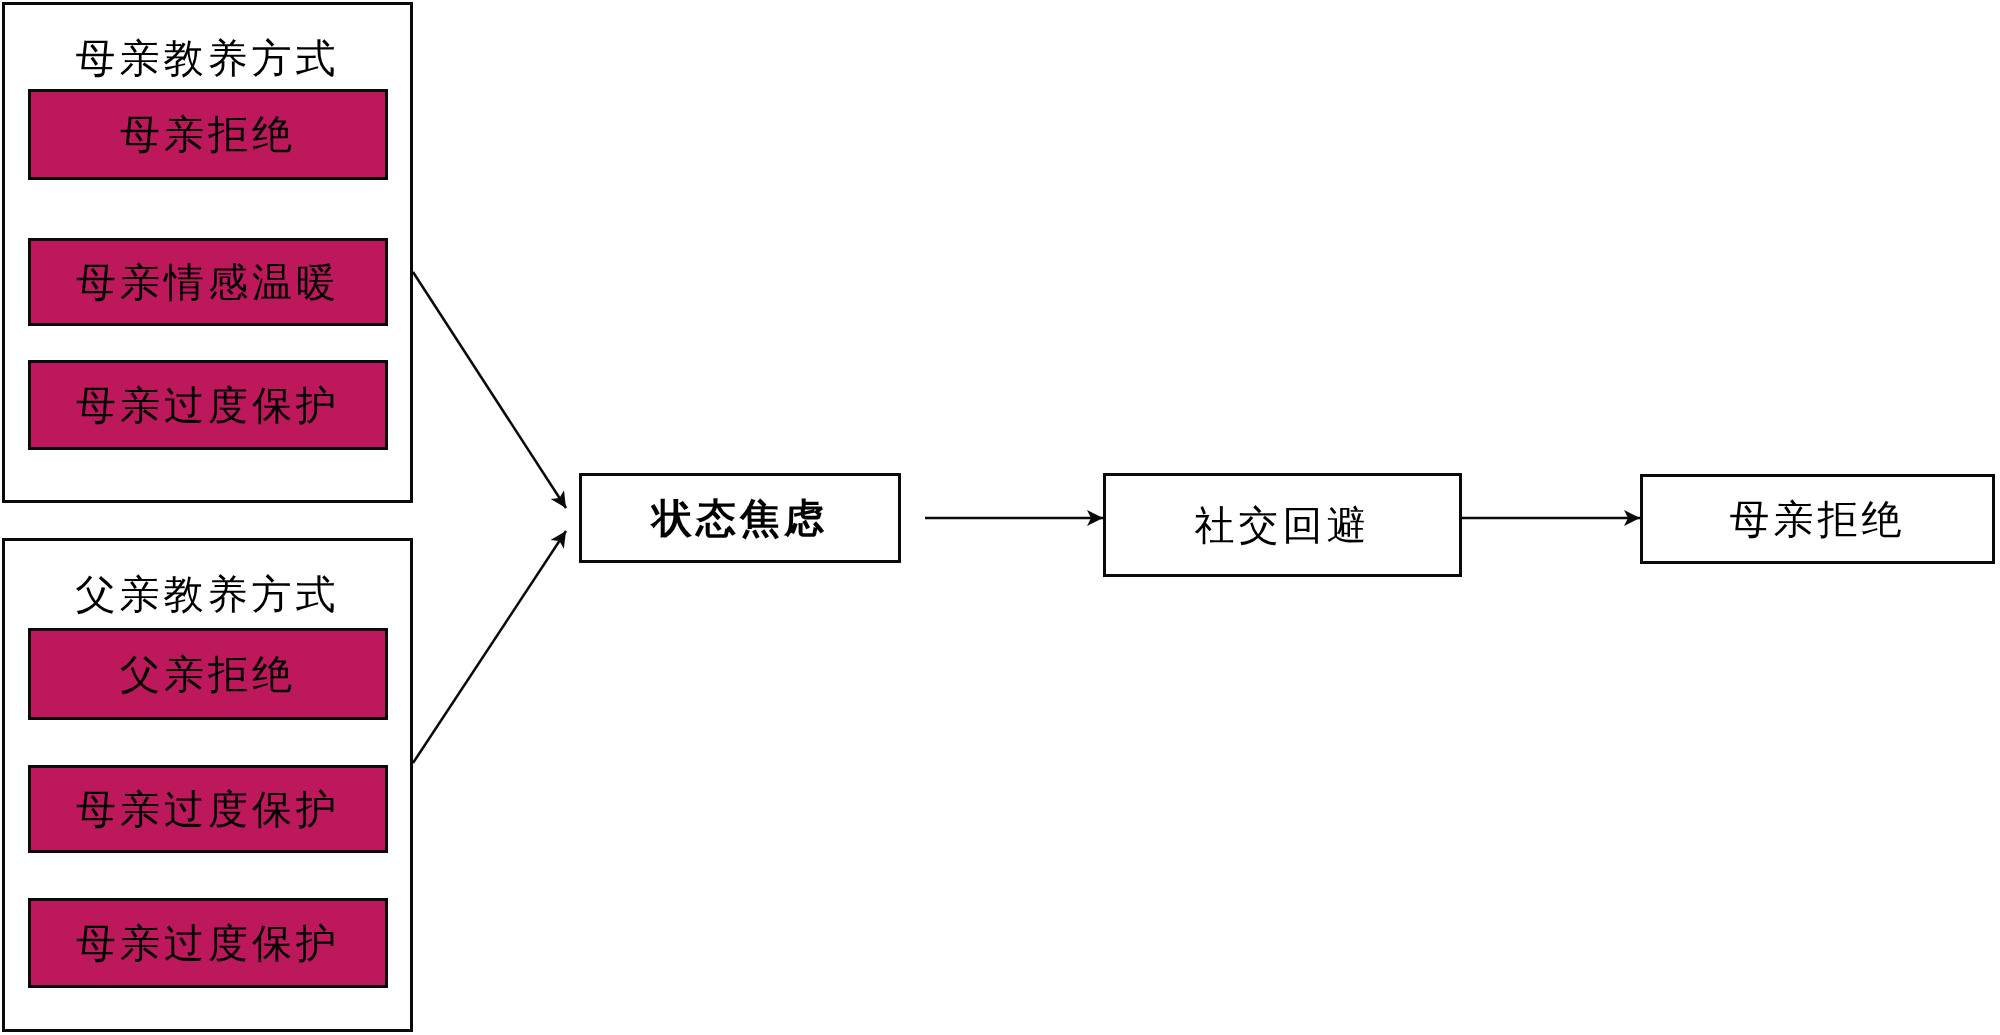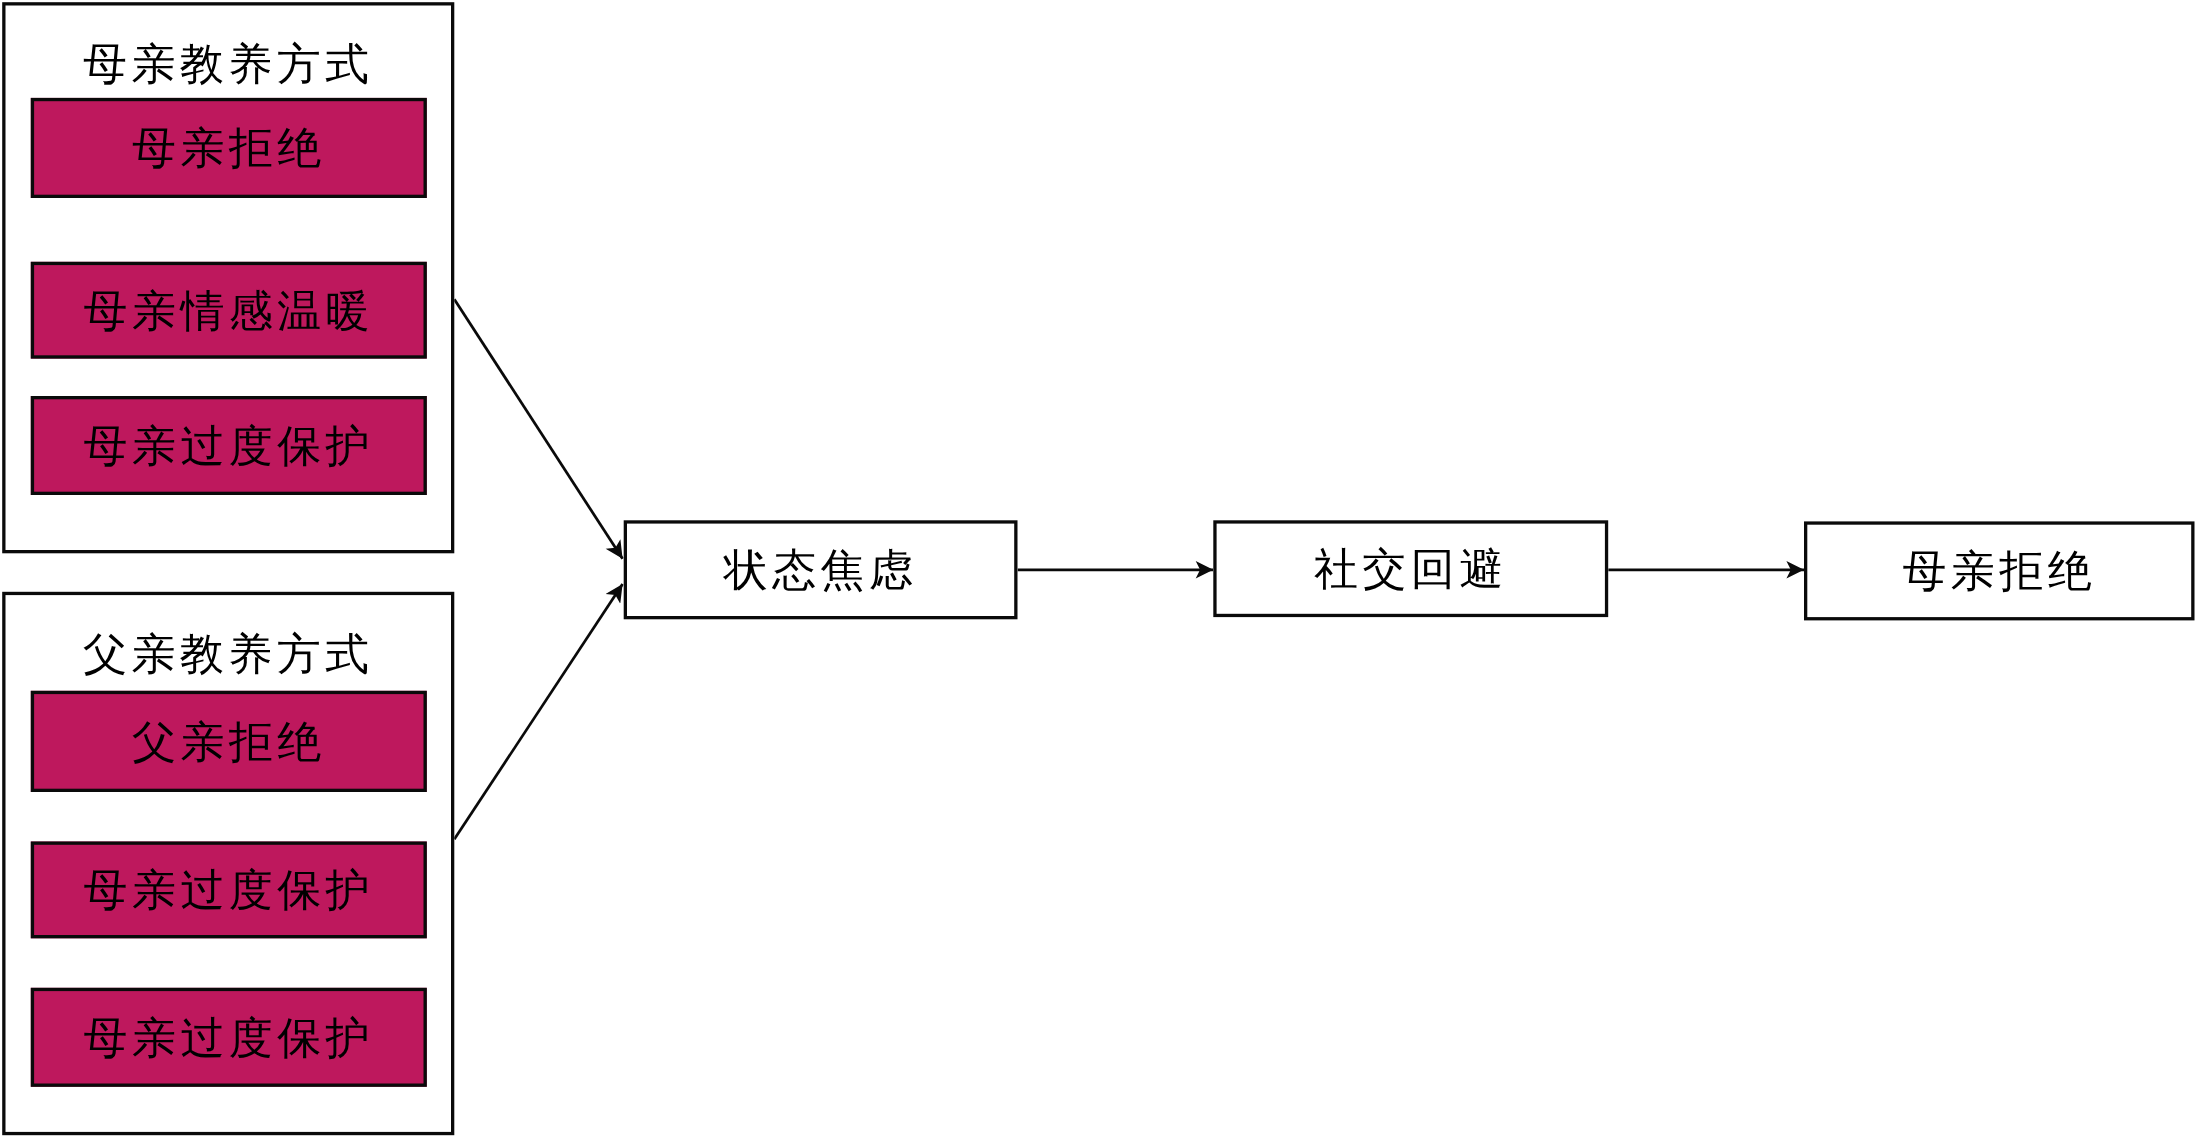--- a/index.html
+++ b/index.html
@@ -54,22 +54,22 @@
   #g-father .sb-3 { top: 357px; height: 90px; }
   
   .node {
     position: absolute;
     border: 3px solid #0a0a0a;
     background: #ffffff;
     display: flex; align-items: center; justify-content: center;
     font-size: 40px; letter-spacing: 4px;
     white-space: nowrap;
   }
-  #n-anxiety  { left: 567px;  top: 473px; width: 358px; height: 90px; }
-  #n-social   { left: 1103px; top: 473px; width: 359px; height: 88px; }
+  #n-anxiety  { left: 579px;  top: 473px; width: 322px; height: 90px; font-weight: bold; }
+  #n-social   { left: 1103px; top: 473px; width: 359px; height: 104px; }
   #n-internet { left: 1640px; top: 474px; width: 355px; height: 90px; }
 </style>
 </head>
 <body>
 
 <div class="canvas">
 
   <svg class="wires" viewBox="0 0 2000 1035" xmlns="http://www.w3.org/2000/svg">
     <defs>
       <marker id="arrowhead" viewBox="0 0 10 10" refX="10" refY="5" markerWidth="21" markerHeight="16" orient="auto" markerUnits="userSpaceOnUse">

